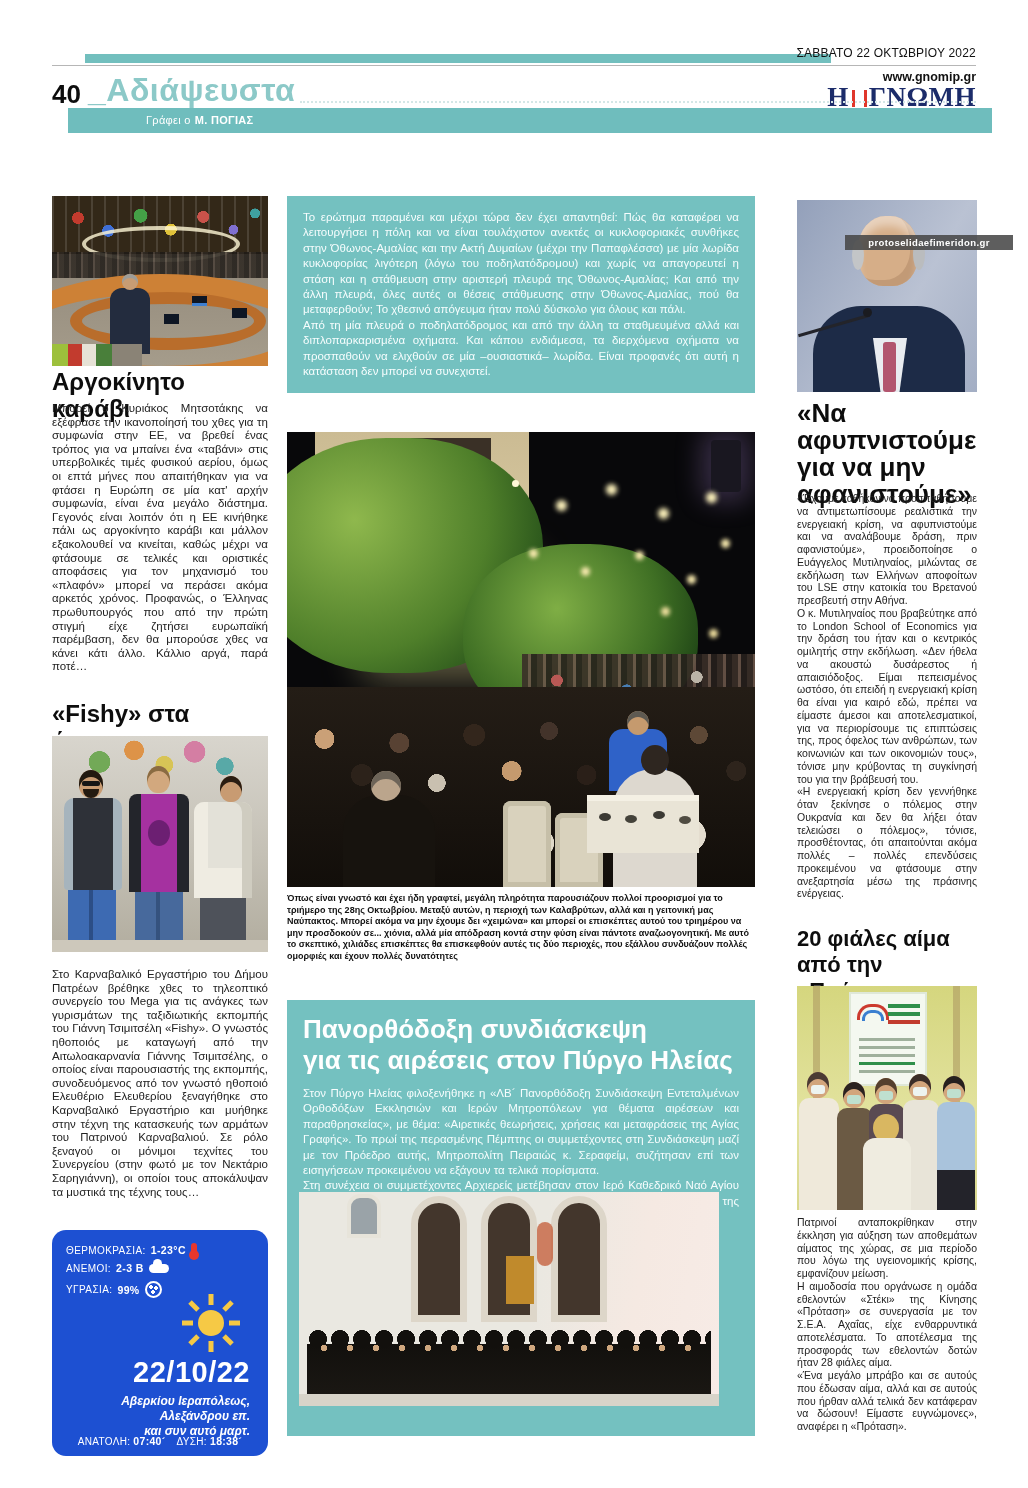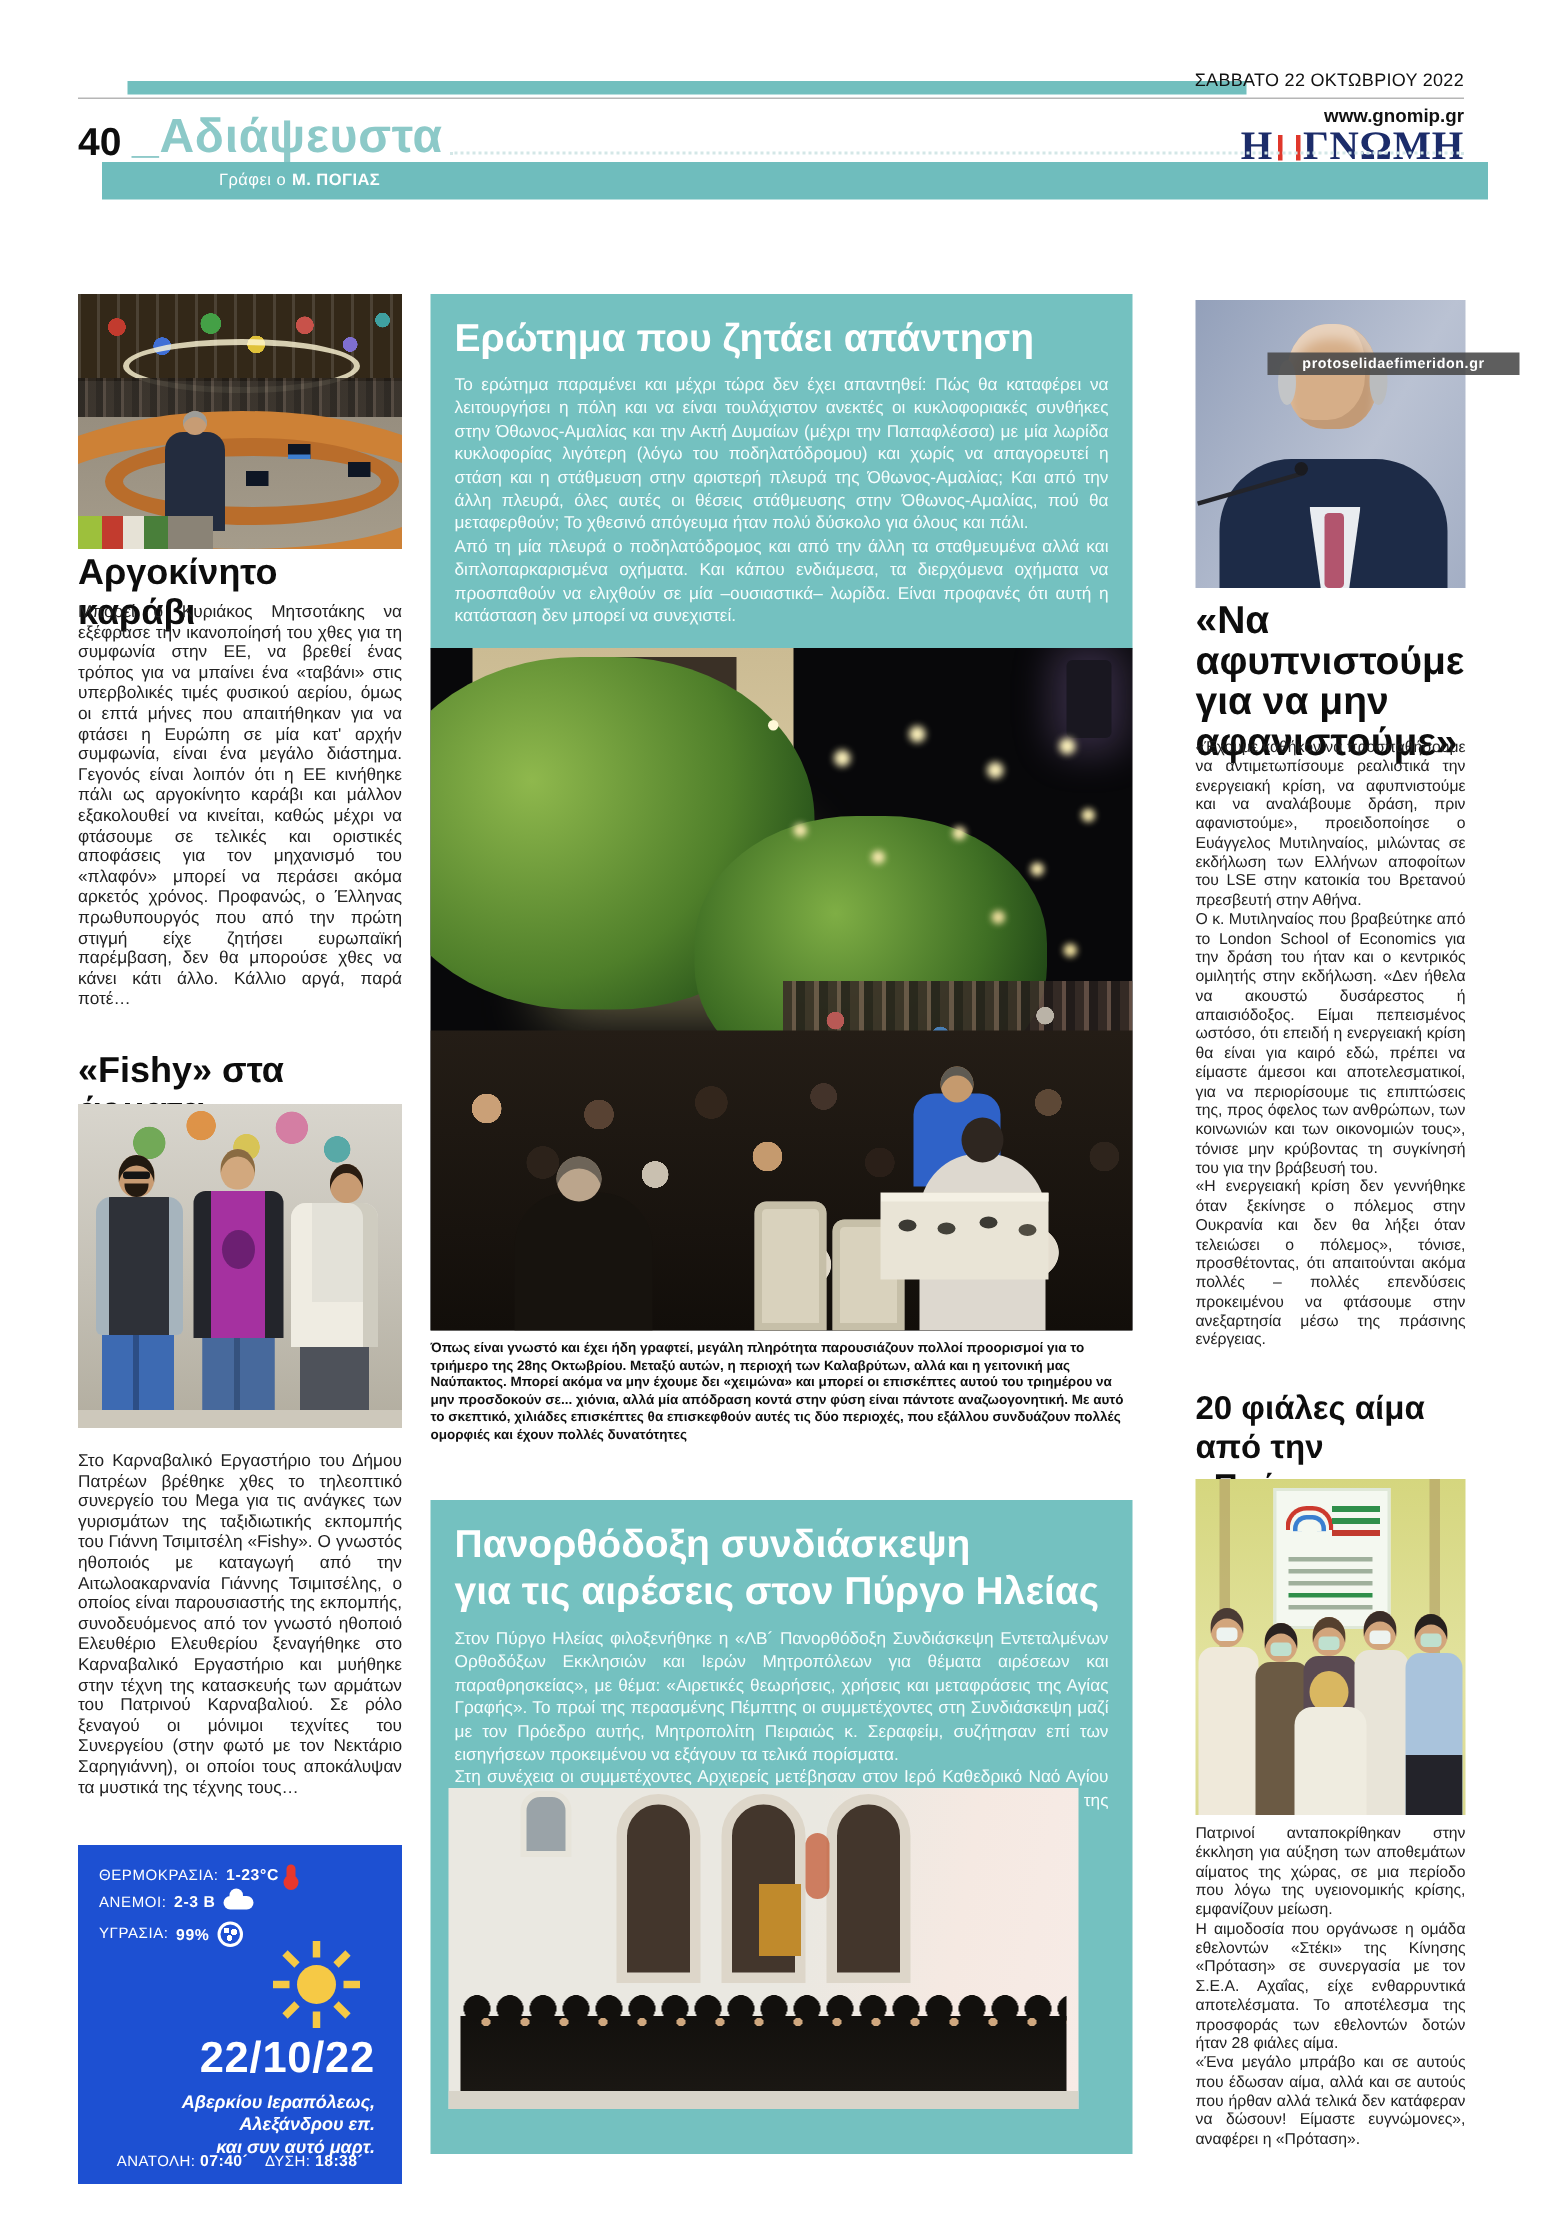--- a/index.html
+++ b/index.html
@@ -211,21 +211,21 @@
   .ch-crowd{position:absolute;left:8px;bottom:12px;right:8px;height:64px;background-image:
     radial-gradient(circle 3px at 13px 6px,#cfa77e 98%,transparent),
     radial-gradient(circle 9px at 11px 9px,#12100d 98%,transparent),
     linear-gradient(#12100d,#1a1713);
     background-size:26px 20px,22px 18px,100% calc(100% - 14px);
     background-position:4px 12px,0 0,0 14px;
     background-repeat:repeat-x,repeat-x,no-repeat;}
   .ch-ground{position:absolute;left:0;bottom:0;right:0;height:12px;background:#d8d4c9;}
 
   
-  .weather{left:52px;top:1230px;width:216px;height:226px;background:#1d50d2;border-radius:0;color:#fff;}
+  .weather{left:52px;top:1230px;width:216px;height:226px;background:#1d50d2;border-radius:14px;color:#fff;}
   .w-row{position:absolute;left:14px;font-size:10px;letter-spacing:.4px;display:flex;align-items:center;gap:5px;}
   .w-row b{font-size:10.5px;}
   .w-r1{top:13px;} .w-r2{top:32px;} .w-r3{top:51px;}
   .w-thermo{width:6px;height:14px;background:#e8372c;border-radius:3px;position:relative;display:inline-block;}
   .w-thermo::after{content:"";position:absolute;left:-2px;bottom:-3px;width:10px;height:10px;border-radius:50%;background:#e8372c;}
   .w-cloud{width:20px;height:9px;background:#fff;border-radius:8px;position:relative;display:inline-block;}
   .w-cloud::before{content:"";position:absolute;left:4px;top:-5px;width:9px;height:9px;border-radius:50%;background:#fff;}
   .w-hum{width:13px;height:13px;border:2px solid #fff;border-radius:50%;display:inline-block;
     background:radial-gradient(circle 2px at 4px 4px,#fff 98%,transparent),
                radial-gradient(circle 2px at 9px 5px,#fff 98%,transparent),
@@ -337,21 +337,20 @@
     </div>
     <div class="w-times">
       <span>ΑΝΑΤΟΛΗ:</span>
       <b>07:40´</b>
       <span style="margin-left:8px;">ΔΥΣΗ:</span>
       <b>18:38´</b>
     </div>
   </div>
 
   <div class="abs tealbox" style="top:196px;">
-    <div class="btitle">Ερώτημα που ζητάει απάντηση</div>
     <p>Το ερώτημα παραμένει και μέχρι τώρα δεν έχει απαντηθεί: Πώς θα καταφέρει να λειτουργήσει η πόλη και να είναι τουλάχιστον ανεκτές οι κυκλοφοριακές συνθήκες στην Όθωνος-Αμαλίας και την Ακτή Δυμαίων (μέχρι την Παπαφλέσσα) με μία λωρίδα κυκλοφορίας λιγότερη (λόγω του ποδηλατόδρομου) και χωρίς να απαγορευτεί η στάση και η στάθμευση στην αριστερή πλευρά της Όθωνος-Αμαλίας; Και από την άλλη πλευρά, όλες αυτές οι θέσεις στάθμευσης στην Όθωνος-Αμαλίας, πού θα μεταφερθούν; Το χθεσινό απόγευμα ήταν πολύ δύσκολο για όλους και πάλι.</p>
     <p>Από τη μία πλευρά ο ποδηλατόδρομος και από την άλλη τα σταθμευμένα αλλά και διπλοπαρκαρισμένα οχήματα. Και κάπου ενδιάμεσα, τα διερχόμενα οχήματα να προσπαθούν να ελιχθούν σε μία –ουσιαστικά– λωρίδα. Είναι προφανές ότι αυτή η κατάσταση δεν μπορεί να συνεχιστεί.</p>
   </div>
 
   <div class="abs ph photo-night">
     <div class="nt-building"></div>
     <div class="nt-balcony"></div>
     <div class="nt-store"></div>
     <div class="nt-door"></div>
     <div class="nt-tree1"></div>

